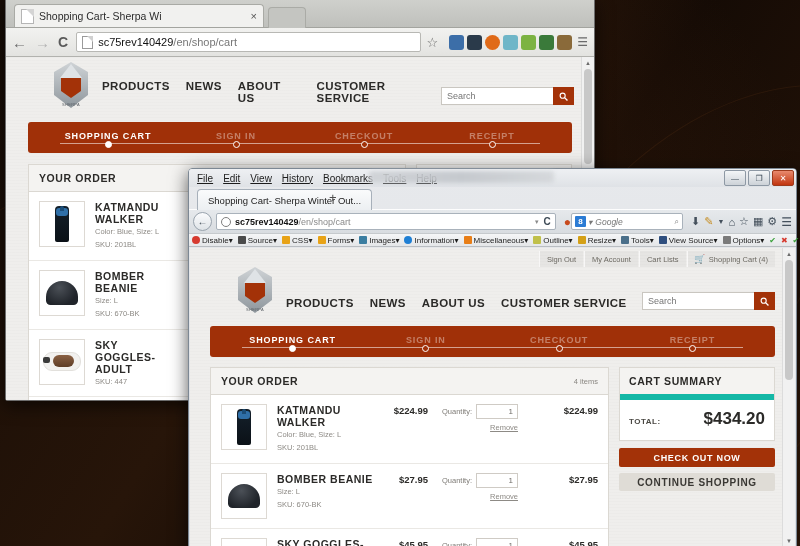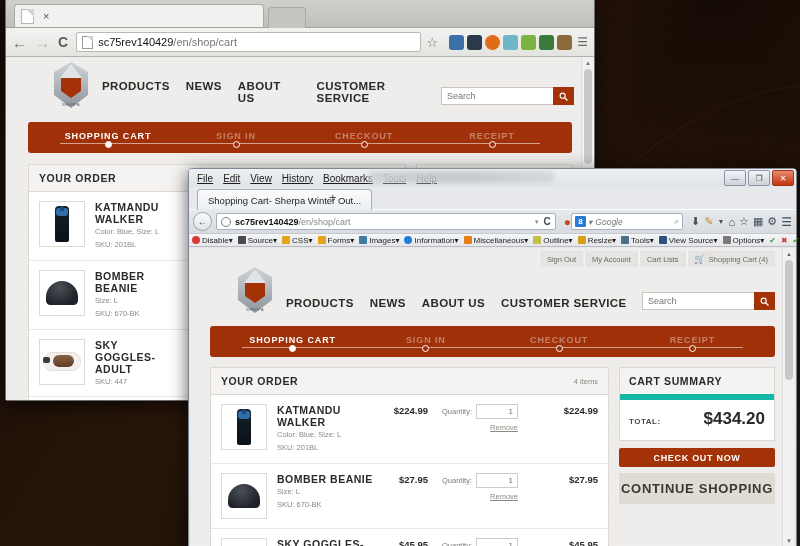--- a/index.html
+++ b/index.html
@@ -170,21 +170,21 @@
   .sbox .hd{font-size:10.5px;font-weight:bold;letter-spacing:.6px;color:#2b2a28;padding:7px 9px;
     background:#f4f3f1;border-bottom:6px solid #14b8a6;
     font-family:"Liberation Sans Narrow","Liberation Sans",sans-serif;}
   .sbox .tot{display:flex;align-items:baseline;justify-content:space-between;padding:9px 9px 11px 9px;}
   .sbox .tl{font-size:8px;font-weight:bold;letter-spacing:.5px;color:#4a4843;}
   .sbox .tv{font-size:17px;font-weight:bold;color:#2b2a28;
     font-family:"Liberation Sans Narrow","Liberation Sans",sans-serif;}
   .btn-primary{margin-top:7px;height:19px;background:#a33208;color:#fff;font-size:9px;font-weight:bold;
     letter-spacing:.7px;display:flex;align-items:center;justify-content:center;
     font-family:"Liberation Sans Narrow","Liberation Sans",sans-serif;border-radius:2px;}
-  .btn-second{margin-top:6px;height:31px;background:#dfdcd6;color:#3a3834;font-size:13px;font-weight:bold;
+  .btn-second{margin-top:6px;height:18px;background:#dfdcd6;color:#3a3834;font-size:10px;font-weight:bold;
     letter-spacing:.7px;display:flex;align-items:center;justify-content:center;
     font-family:"Liberation Sans Narrow","Liberation Sans",sans-serif;border-radius:2px;text-align:center;}
 
   
   #chrome-page .progress{margin:7px 22px 0 22px;}
   #chrome-page .cartwrap{margin:11px 22px 0 22px;}
   .pagescroll{position:absolute;right:0;top:0;bottom:0;width:12px;background:#f1f1f1;border-left:1px solid #dcdcdc;}
   .pagescroll .thumbbar{position:absolute;left:2px;top:12px;width:8px;height:95px;background:#c8c8c8;border-radius:4px;}
   .pagescroll .ar{position:absolute;left:0;right:0;height:12px;display:flex;align-items:center;justify-content:center;
     font-size:6px;color:#6a6a6a;}
@@ -208,20 +208,21 @@
   <div class="swirl s1"></div>
   <div class="swirl s2"></div>
   <div class="swirl s3"></div>
   <div class="swirl s4"></div>
 </div>
 
 <div class="window" id="chrome-window">
   <div class="chrome-tabstrip">
     <div class="chrome-tab">
       <span class="favicon"></span>
+      <span class="ttl">Shopping Cart- Sherpa Wi</span>
       <span class="x">×</span>
     </div>
     <div class="chrome-tab2"></div>
   </div>
   <div class="chrome-toolbar">
     <span class="cnav">←</span>
     <span class="cnav dim">→</span>
     <span class="cnav reload">C</span>
     <div class="chrome-omni">
       <span class="pg"></span>

